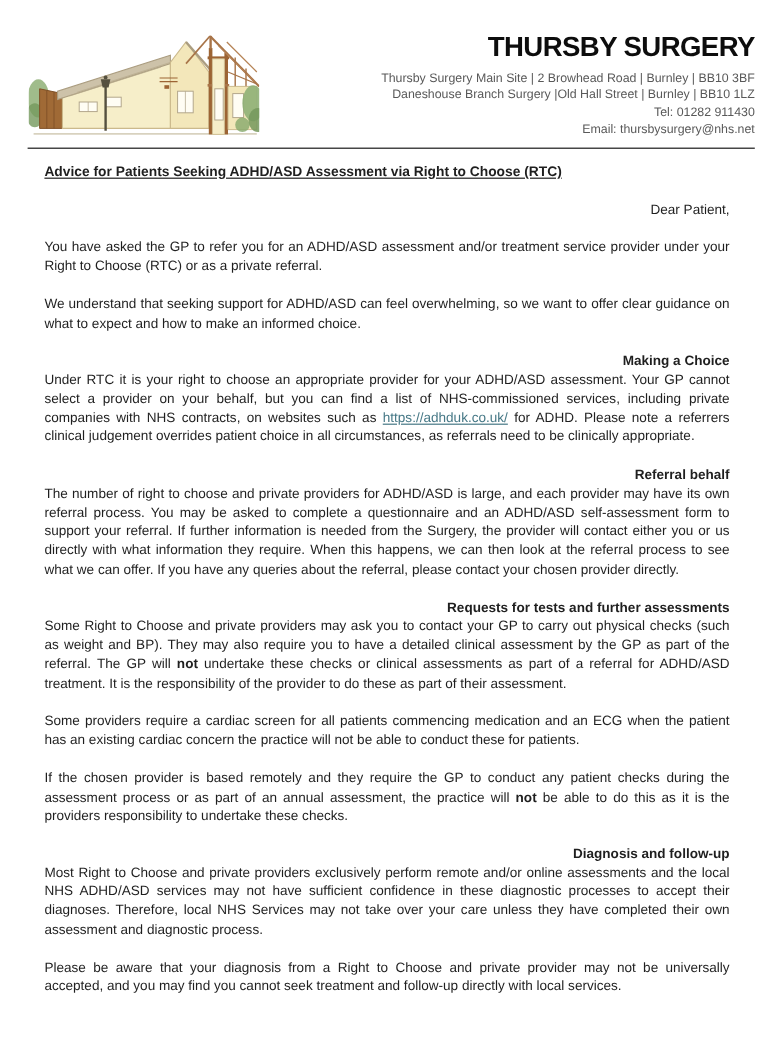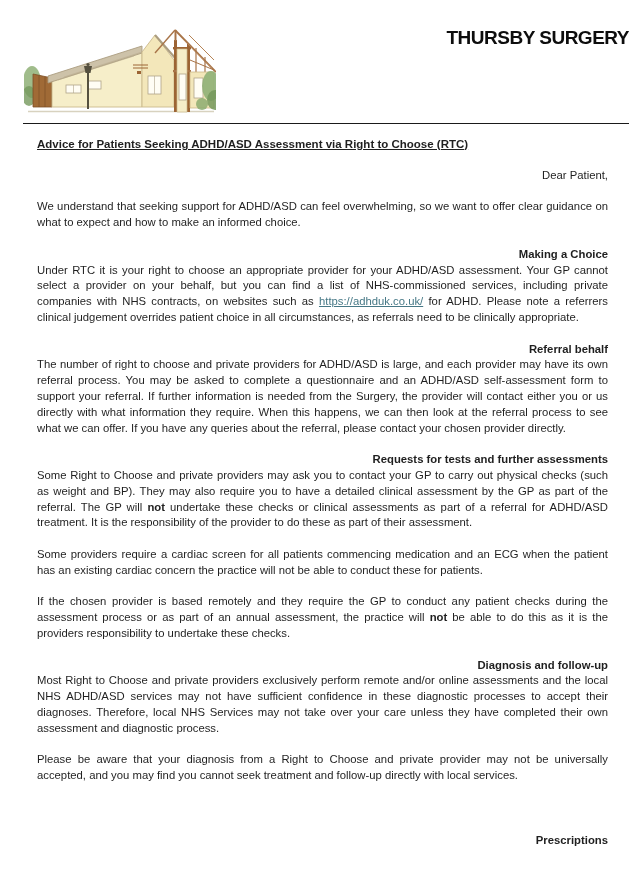--- a/index.html
+++ b/index.html
@@ -10,21 +10,21 @@
     background:#ffffff;
     overflow:hidden;
     font-family:"Liberation Sans","DejaVu Sans",sans-serif;
     color:#1f1f1f;
   }
   
   .letterhead { position:relative; height:123px; }
   .logo { position:absolute; left:24px; top:8px; width:192px; height:114px; }
   .head-right { position:absolute; top:28px; right:7px; text-align:right; }
   .practice-name {
-    font-size:19px; font-weight:800; line-height:1;
+    font-size:23px; font-weight:800; line-height:1;
     color:#0d0d0d; letter-spacing:-0.5px; margin-bottom:8px;
   }
   .address-lines div { font-size:10.3px; color:#595959; line-height:14.4px; }
   .rule { border-top:1.3px solid #1a1a1a; margin:0 7px 0 23px; }
   
   .letter-body {
     padding:13px 28px 0 37px;
     font-size:11.3px; line-height:15.8px;
   }
   .doc-title {
@@ -100,29 +100,38 @@
         <polygon points="60,58 68,58 66.5,65 61.5,65" fill="#55503f"></polygon>
         <circle cx="64" cy="56.5" r="1.6" fill="#55503f"></circle>
 
         <ellipse cx="187" cy="78" rx="9" ry="15" fill="#8fb077" opacity="0.9"></ellipse>
         <ellipse cx="191" cy="92" rx="8" ry="10" fill="#74985c" opacity="0.85"></ellipse>
         <ellipse cx="178" cy="96" rx="6" ry="6" fill="#86a96c" opacity="0.8"></ellipse>
       </svg>
     </div>
     <div class="head-right">
       <div class="practice-name">THURSBY SURGERY</div>
+      <div class="address-lines">
+          <div>Thursby Surgery Main Site | 2 Browhead Road | Burnley | BB10 3BF</div>
+          <div>Daneshouse Branch Surgery |Old Hall Street | Burnley | BB10 1LZ</div>
+          <div>Tel: 01282 911430</div>
+          <div>Email: thursbysurgery@nhs.net</div>
+        </div>
     </div>
   </header>
 
   <div class="rule"></div>
 
   <main class="letter-body">
     <div class="doc-title">Advice for Patients Seeking ADHD/ASD Assessment via Right to Choose (RTC)</div>
     <p class="salutation">Dear Patient,</p>
     <div>
+        <div class="block">
+          <p class="para"><span>You have asked the GP to refer you for an ADHD/ASD assessment and/or treatment service provider under your Right to Choose (RTC) or as a private referral.</span></p>
+        </div>
         <div class="block">
           <p class="para"><span>We understand that seeking support for ADHD/ASD can feel overwhelming, so we want to offer clear guidance on what to expect and how to make an informed choice.</span></p>
         </div>
         <div class="block">
           <div class="section-heading">Making a Choice</div>
           <p class="para"><span>Under RTC it is your right to choose an appropriate provider for your ADHD/ASD assessment. Your GP cannot select a provider on your behalf, but you can find a list of NHS-commissioned services, including private companies with NHS contracts, on websites such as </span><a href="#" class="link" style="color: rgb(70, 120, 134);">https://adhduk.co.uk/</a><span> for ADHD. Please note a referrers clinical judgement overrides patient choice in all circumstances, as referrals need to be clinically appropriate.</span></p>
         </div>
         <div class="block">
           <div class="section-heading">Referral behalf</div>
           <p class="para"><span>The number of right to choose and private providers for ADHD/ASD is large, and each provider may have its own referral process. You may be asked to complete a questionnaire and an ADHD/ASD self-assessment form to support your referral. If further information is needed from the Surgery, the provider will contact either you or us directly with what information they require. When this happens, we can then look at the referral process to see what we can offer. If you have any queries about the referral, please contact your chosen provider directly.</span></p>

